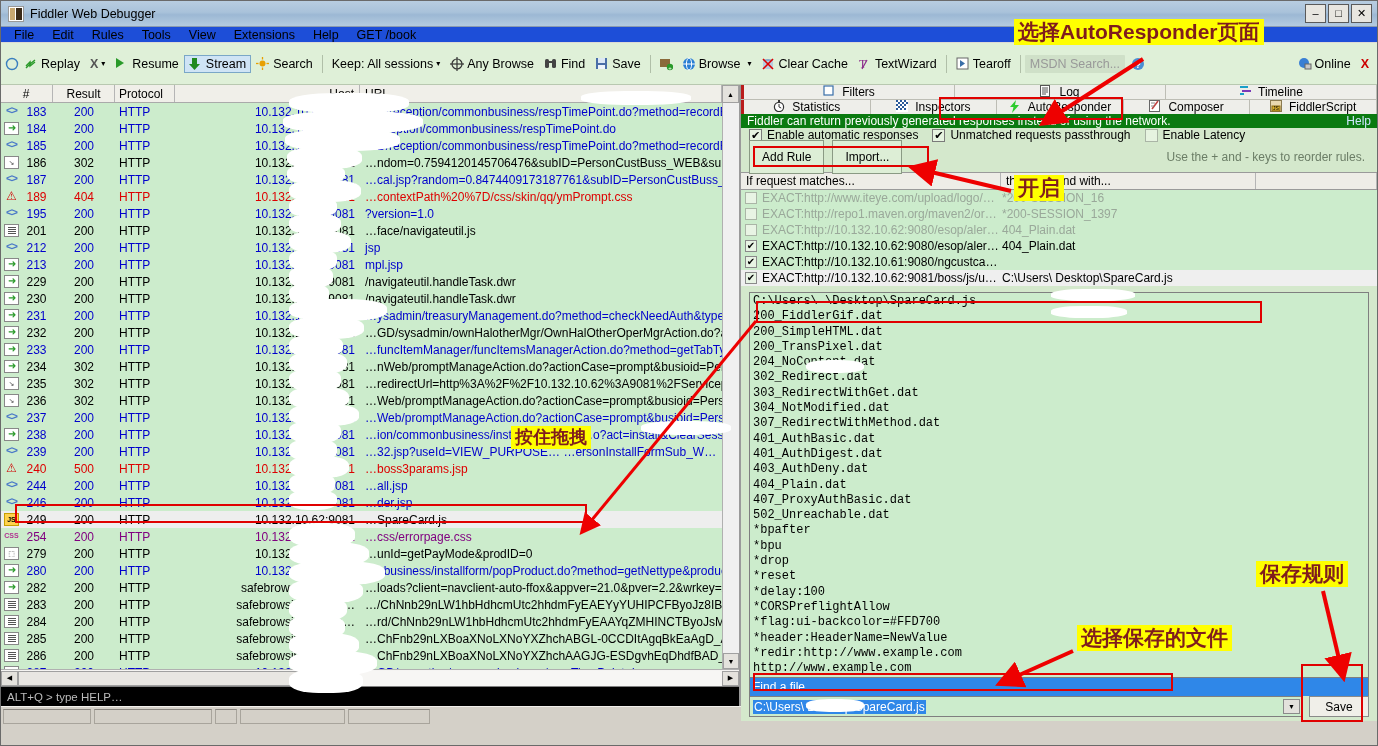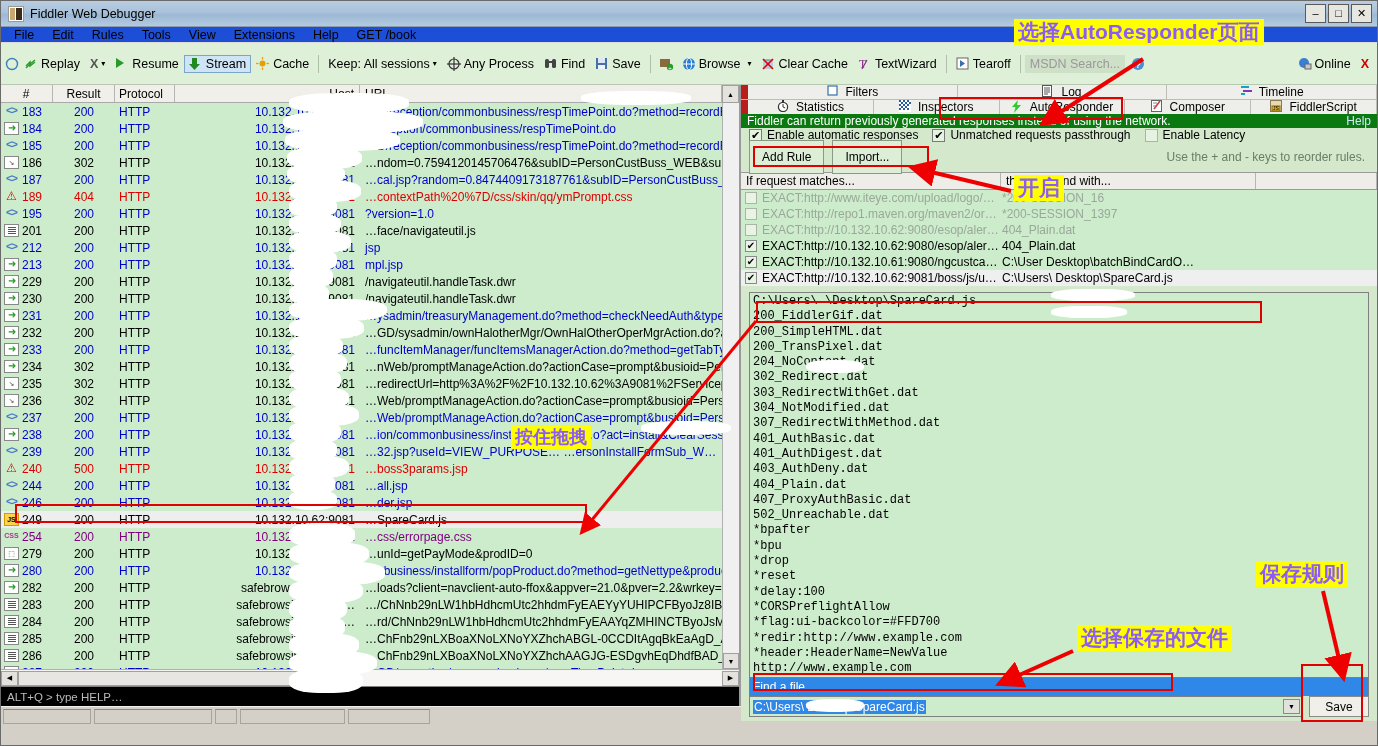--- a/index.html
+++ b/index.html
@@ -134,21 +134,21 @@
   }
   .srow {
     display: flex; height: 17px; align-items: center;
     white-space: nowrap;
   }
   .srow.sel { background: #eeeeee; }
   .c-num {
     width: 52px; display: flex; align-items: center; gap: 3px;
     padding-left: 3px;
   }
-  .c-num .num { flex: 1; text-align: left; padding-right: 2px; }
+  .c-num .num { flex: 1; text-align: center; padding-right: 2px; }
   .c-res { width: 62px; text-align: center; }
   .c-proto { width: 60px; padding-left: 4px; }
   .c-host { width: 185px; text-align: right; padding-right: 5px; }
   .c-url { flex: 1; padding-left: 5px; overflow: hidden; }
   .blue { color: #0000cc; }
   .black { color: #000; }
   .red { color: #dd0000; }
   .purple { color: #800080; }
 
   
@@ -196,21 +196,21 @@
   }
   .tabrow1 { border-bottom: 1px solid #bdbdb5; }
   .tab {
     flex: 1; display: flex; align-items: center; justify-content: center;
     gap: 5px; border-right: 1px solid #bdbdb5; color: #000;
     background: #eeeeea;
   }
   .tab.sel-tab {
     position: relative;
   }
-  .tab-first { border-left: 7px solid #b91c1c;}
+  .tab-first { border-left: 3px solid #b91c1c;}
 
   .banner {
     background: #0a7a10; color: #fff; height: 20px;
     display: flex; align-items: center; padding: 0 6px;
     font-size: 12px;
   }
   .banner .help { margin-left: auto; color: #cfe6ff; }
 
   .opts {
     background: #d4e8cc; height: 27px;
@@ -314,21 +314,21 @@
     display: flex; align-items: center; font-size: 11px;
     border-top: 1px solid #f2f0ec;
   }
   .sb-cell { border: 1px solid #a8a49c; border-top-color:#8a8680; height: 15px;
              margin: 1px 1px 0 2px; display:flex; align-items:center; padding:0 4px; color:#333;}
 
   
   .ann {
     position: absolute;
     background: #ffff00;
-    color: #8b5cf6;
+    color: #7f1d1d;
     font-weight: bold;
     font-size: 21px;
     padding: 1px 4px;
     line-height: 1.15;
     white-space: nowrap;
     z-index: 50;
     text-align: center;
   }
   .ann.sm { font-size: 18px; }
   .arrow-svg { position: absolute; z-index: 49; pointer-events: none; }
@@ -402,36 +402,36 @@
         <svg width="13" height="13">
             <circle cx="6.5" cy="6.5" r="3" fill="#e8a000"></circle>
             <g stroke="#e8a000" stroke-width="1.3">
               <line x1="6.5" y1="0" x2="6.5" y2="2.5"></line>
               <line x1="6.5" y1="10.5" x2="6.5" y2="13"></line>
               <line x1="0" y1="6.5" x2="2.5" y2="6.5"></line>
               <line x1="10.5" y1="6.5" x2="13" y2="6.5"></line>
             </g>
           </svg>
       </span>
-      <span>Cache</span>
+      <span>Search</span>
     </div>
     <div class="tb-sep"></div>
     <div class="tb-item">
       <span>Keep: All sessions</span>
       <span style="font-size:8px;">▾</span>
     </div>
     <div class="tb-item">
       <span class="ico">
         <svg width="14" height="14">
             <circle cx="7" cy="7" r="5" fill="none" stroke="#333" stroke-width="1.2"></circle>
             <line x1="7" y1="0" x2="7" y2="14" stroke="#333" stroke-width="1.2"></line>
             <line x1="0" y1="7" x2="14" y2="7" stroke="#333" stroke-width="1.2"></line>
           </svg>
       </span>
-      <span>Any Process</span>
+      <span>Any Browse</span>
     </div>
     <div class="tb-item">
       <span class="ico">
         <svg width="14" height="12">
             <rect x="1" y="2" width="4" height="9" rx="1.6" fill="#444"></rect>
             <rect x="8" y="2" width="4" height="9" rx="1.6" fill="#444"></rect>
             <rect x="5" y="4" width="3" height="2" fill="#444"></rect>
           </svg>
       </span>
       <span>Find</span>
@@ -1048,21 +1048,20 @@
             <span class="rresp dimtxt">404_Plain.dat</span>
           </div>
           <div class="rrow">
             <span class="rcb">✔</span>
             <span class="rmatch">EXACT:http://10.132.10.62:9080/esop/aler…</span>
             <span class="rresp">404_Plain.dat</span>
           </div>
           <div class="rrow">
             <span class="rcb">✔</span>
             <span class="rmatch">EXACT:http://10.132.10.61:9080/ngcustca…</span>
-            <span class="rresp">C:\User               Desktop\batchBindCardO…</span>
           </div>
           <div class="rrow hl">
             <span class="rcb">✔</span>
             <span class="rmatch">EXACT:http://10.132.10.62:9081/boss/js/u…</span>
             <span class="rresp">C:\Users\           Desktop\SpareCard.js</span>
           </div>
         </div>
 
       <div class="resp-area">
         <div class="listbox" id="resp-list">
@@ -1081,22 +1080,22 @@
             <div class="lb-line">404_Plain.dat</div>
             <div class="lb-line">407_ProxyAuthBasic.dat</div>
             <div class="lb-line">502_Unreachable.dat</div>
             <div class="lb-line">*bpafter</div>
             <div class="lb-line">*bpu</div>
             <div class="lb-line">*drop</div>
             <div class="lb-line">*reset</div>
             <div class="lb-line">*delay:100</div>
             <div class="lb-line">*CORSPreflightAllow</div>
             <div class="lb-line">*flag:ui-backcolor=#FFD700</div>
+            <div class="lb-line">*header:HeaderName=NewValue</div>
             <div class="lb-line">*redir:http://www.example.com</div>
-            <div class="lb-line">*header:HeaderName=NewValue</div>
             <div class="lb-line">http://www.example.com</div>
           </div>
         <div class="find-row">
           <span>Find a file…</span>
         </div>
         <div class="combo-row">
           <div class="combo">
             <span class="seltext">C:\Users\              Desktop\SpareCard.js</span>
             <span class="combo-arrow">▼</span>
           </div>

